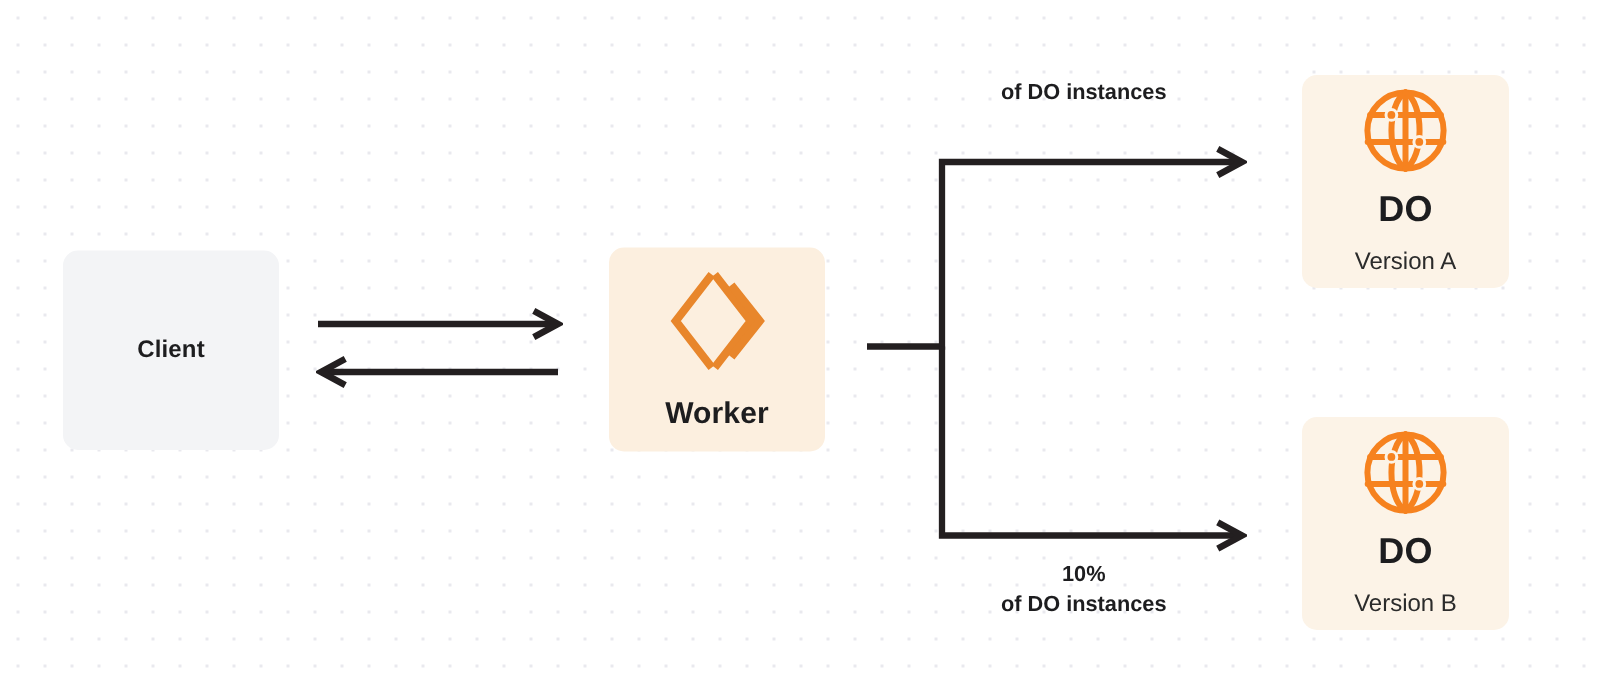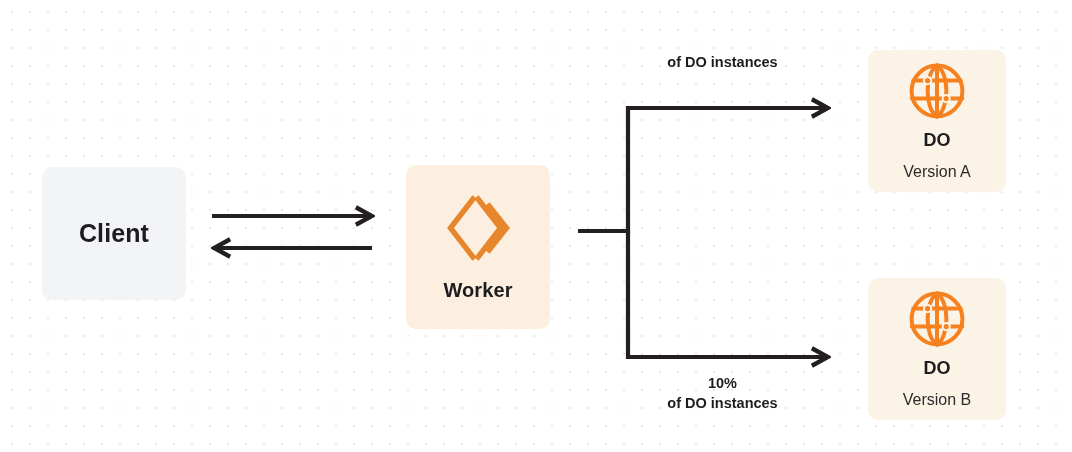--- a/index.html
+++ b/index.html
@@ -31,40 +31,40 @@
     left: 42px;
     top: 167px;
     width: 144px;
     height: 133px;
     background: #f3f4f6;
   }
   #worker-node {
     left: 406px;
     top: 165px;
     width: 144px;
-    height: 164px;
+    height: 136px;
     background: #fcefdf;
   }
   .do-node {
     left: 868px;
     width: 138px;
     height: 142px;
     background: #fcf3e7;
   }
   #do-a-node { top: 50px; }
   #do-b-node { top: 278px; }
 
   .node-title {
     font-weight: bold;
     color: #1d1d1f;
     letter-spacing: 0.1px;
   }
-  #client-node .node-title { font-size: 25px; }
+  #client-node .node-title { font-size: 16px; }
   #worker-node .node-title { font-size: 20px; margin-top: 14px; }
-  .do-node .node-title { font-size: 18px; }
+  .do-node .node-title { font-size: 24px; }
   .do-sub {
     font-size: 16px;
     color: #2b2b2b;
     margin-top: 12px;
   }
   .icon-wrap {
     display: block;
     line-height: 0;
   }
   #worker-node .icon-wrap { margin-bottom: 2px; }

